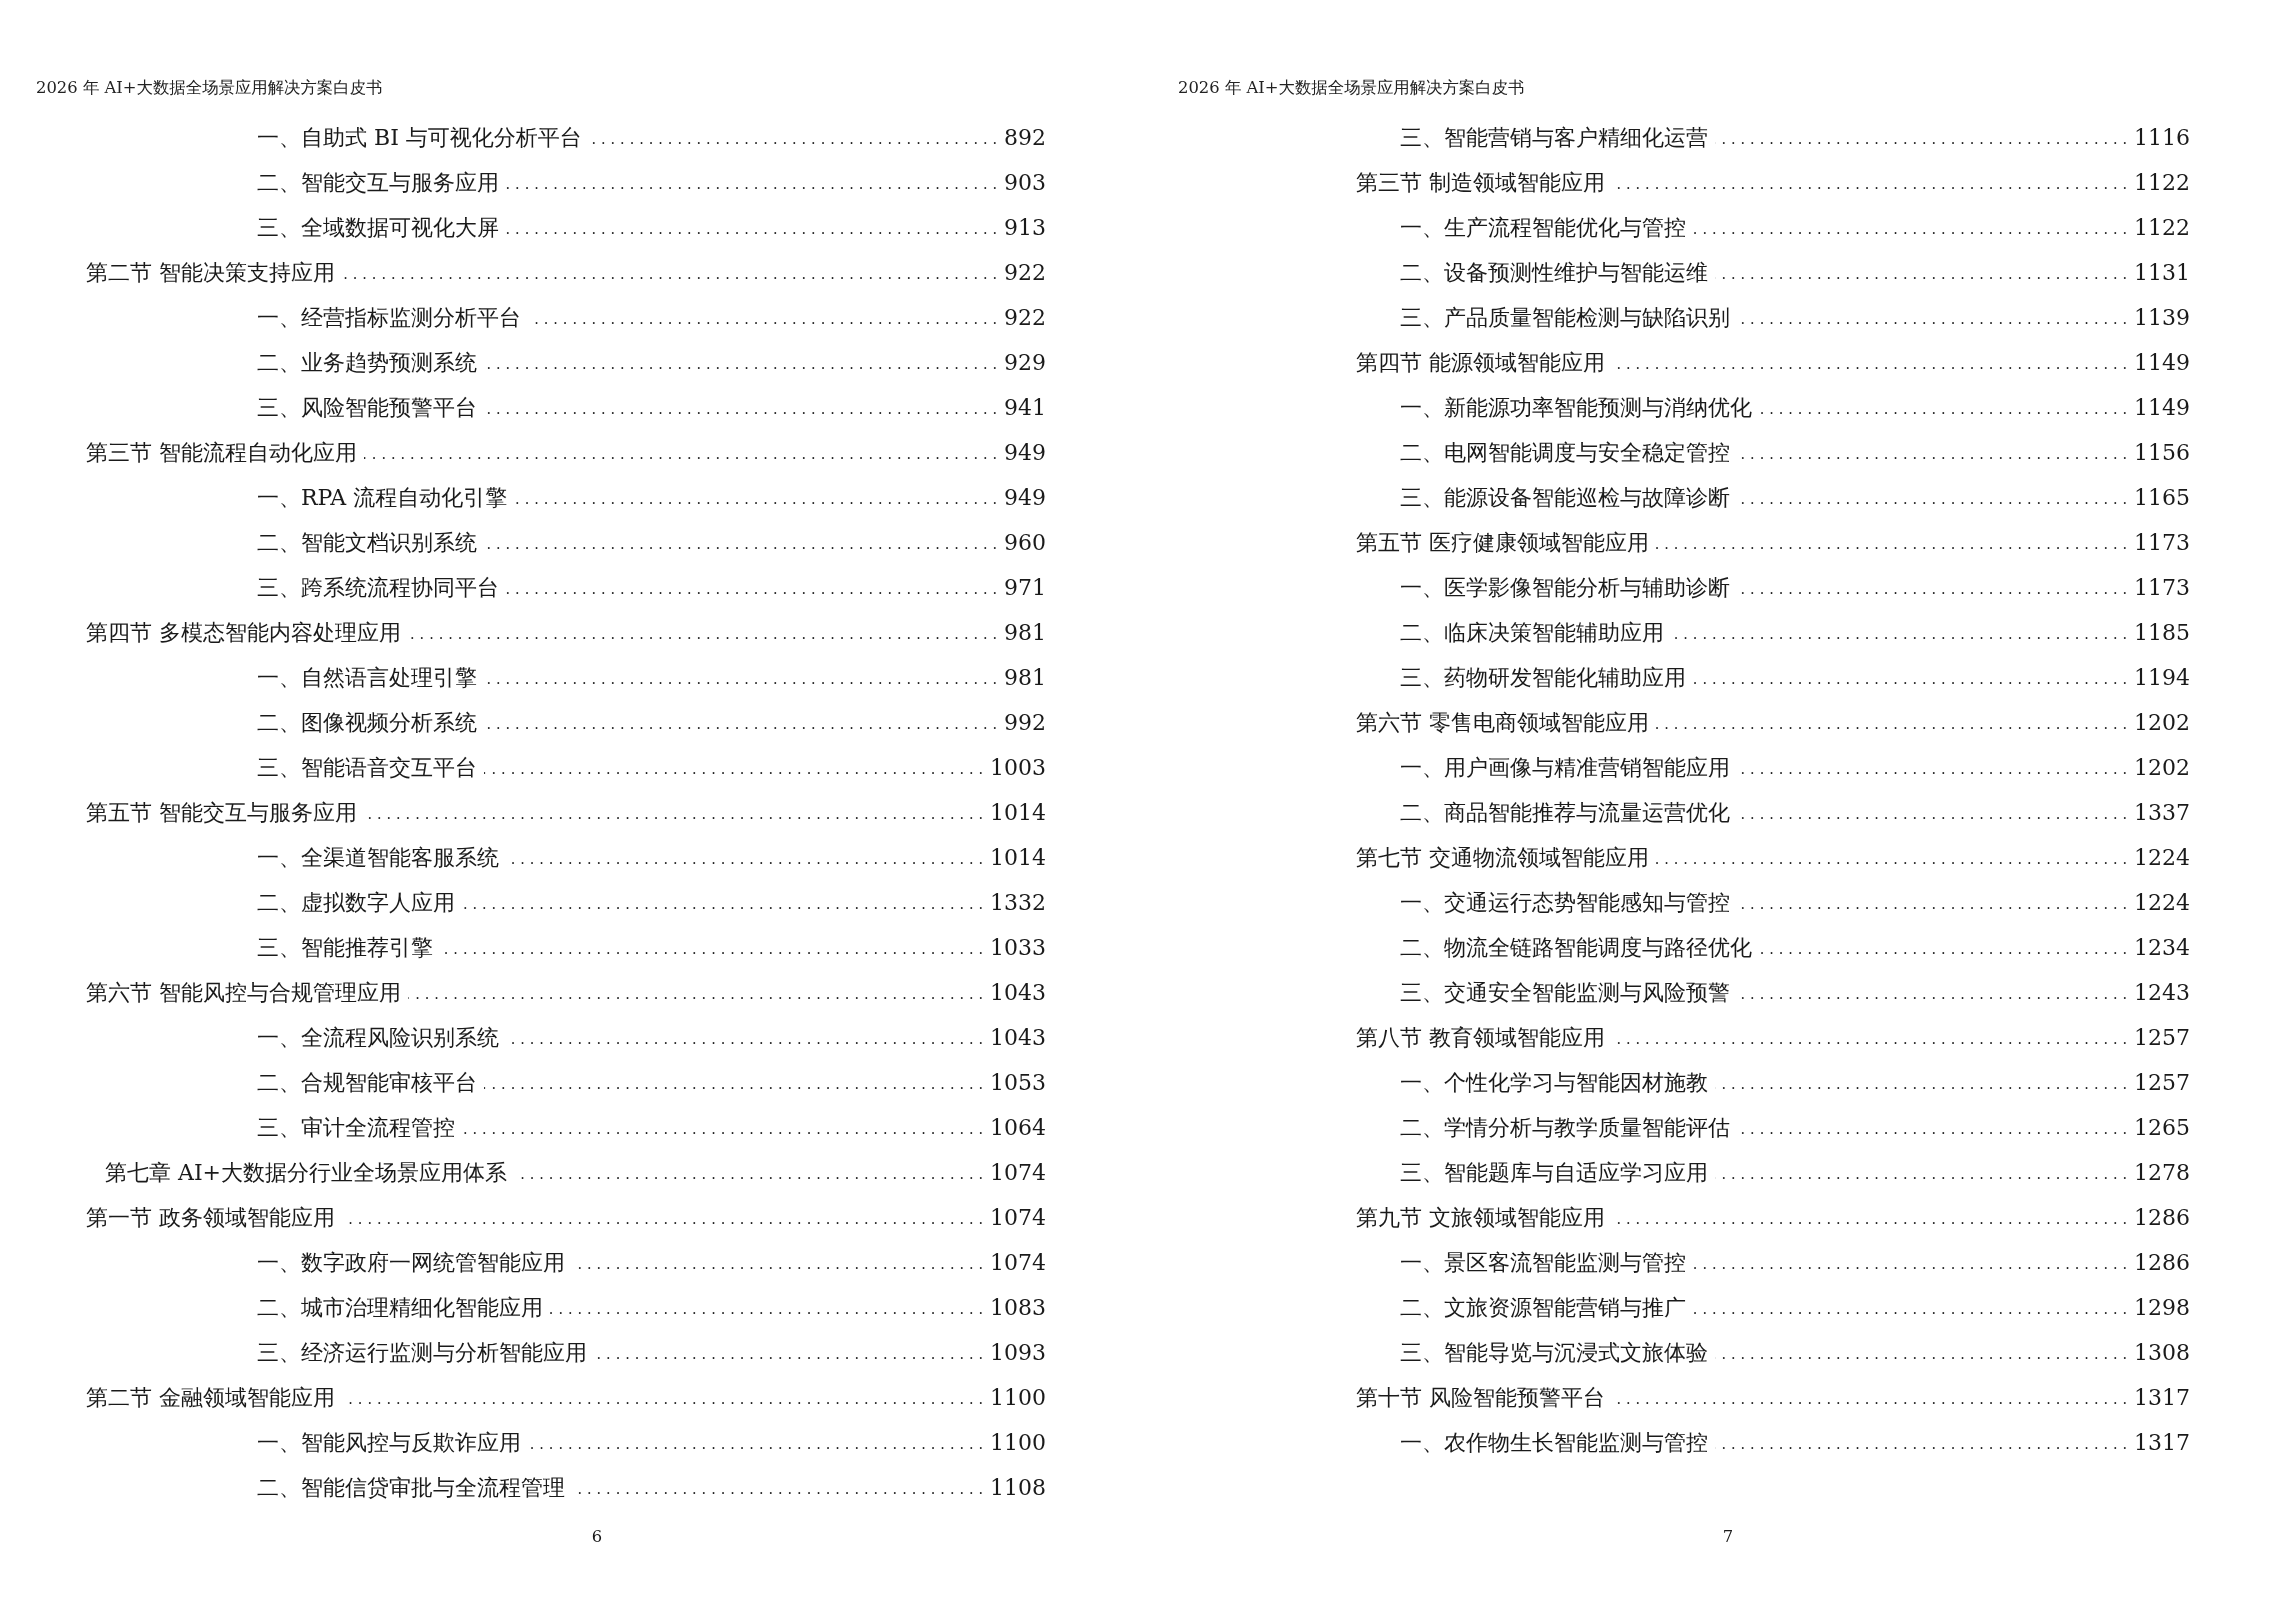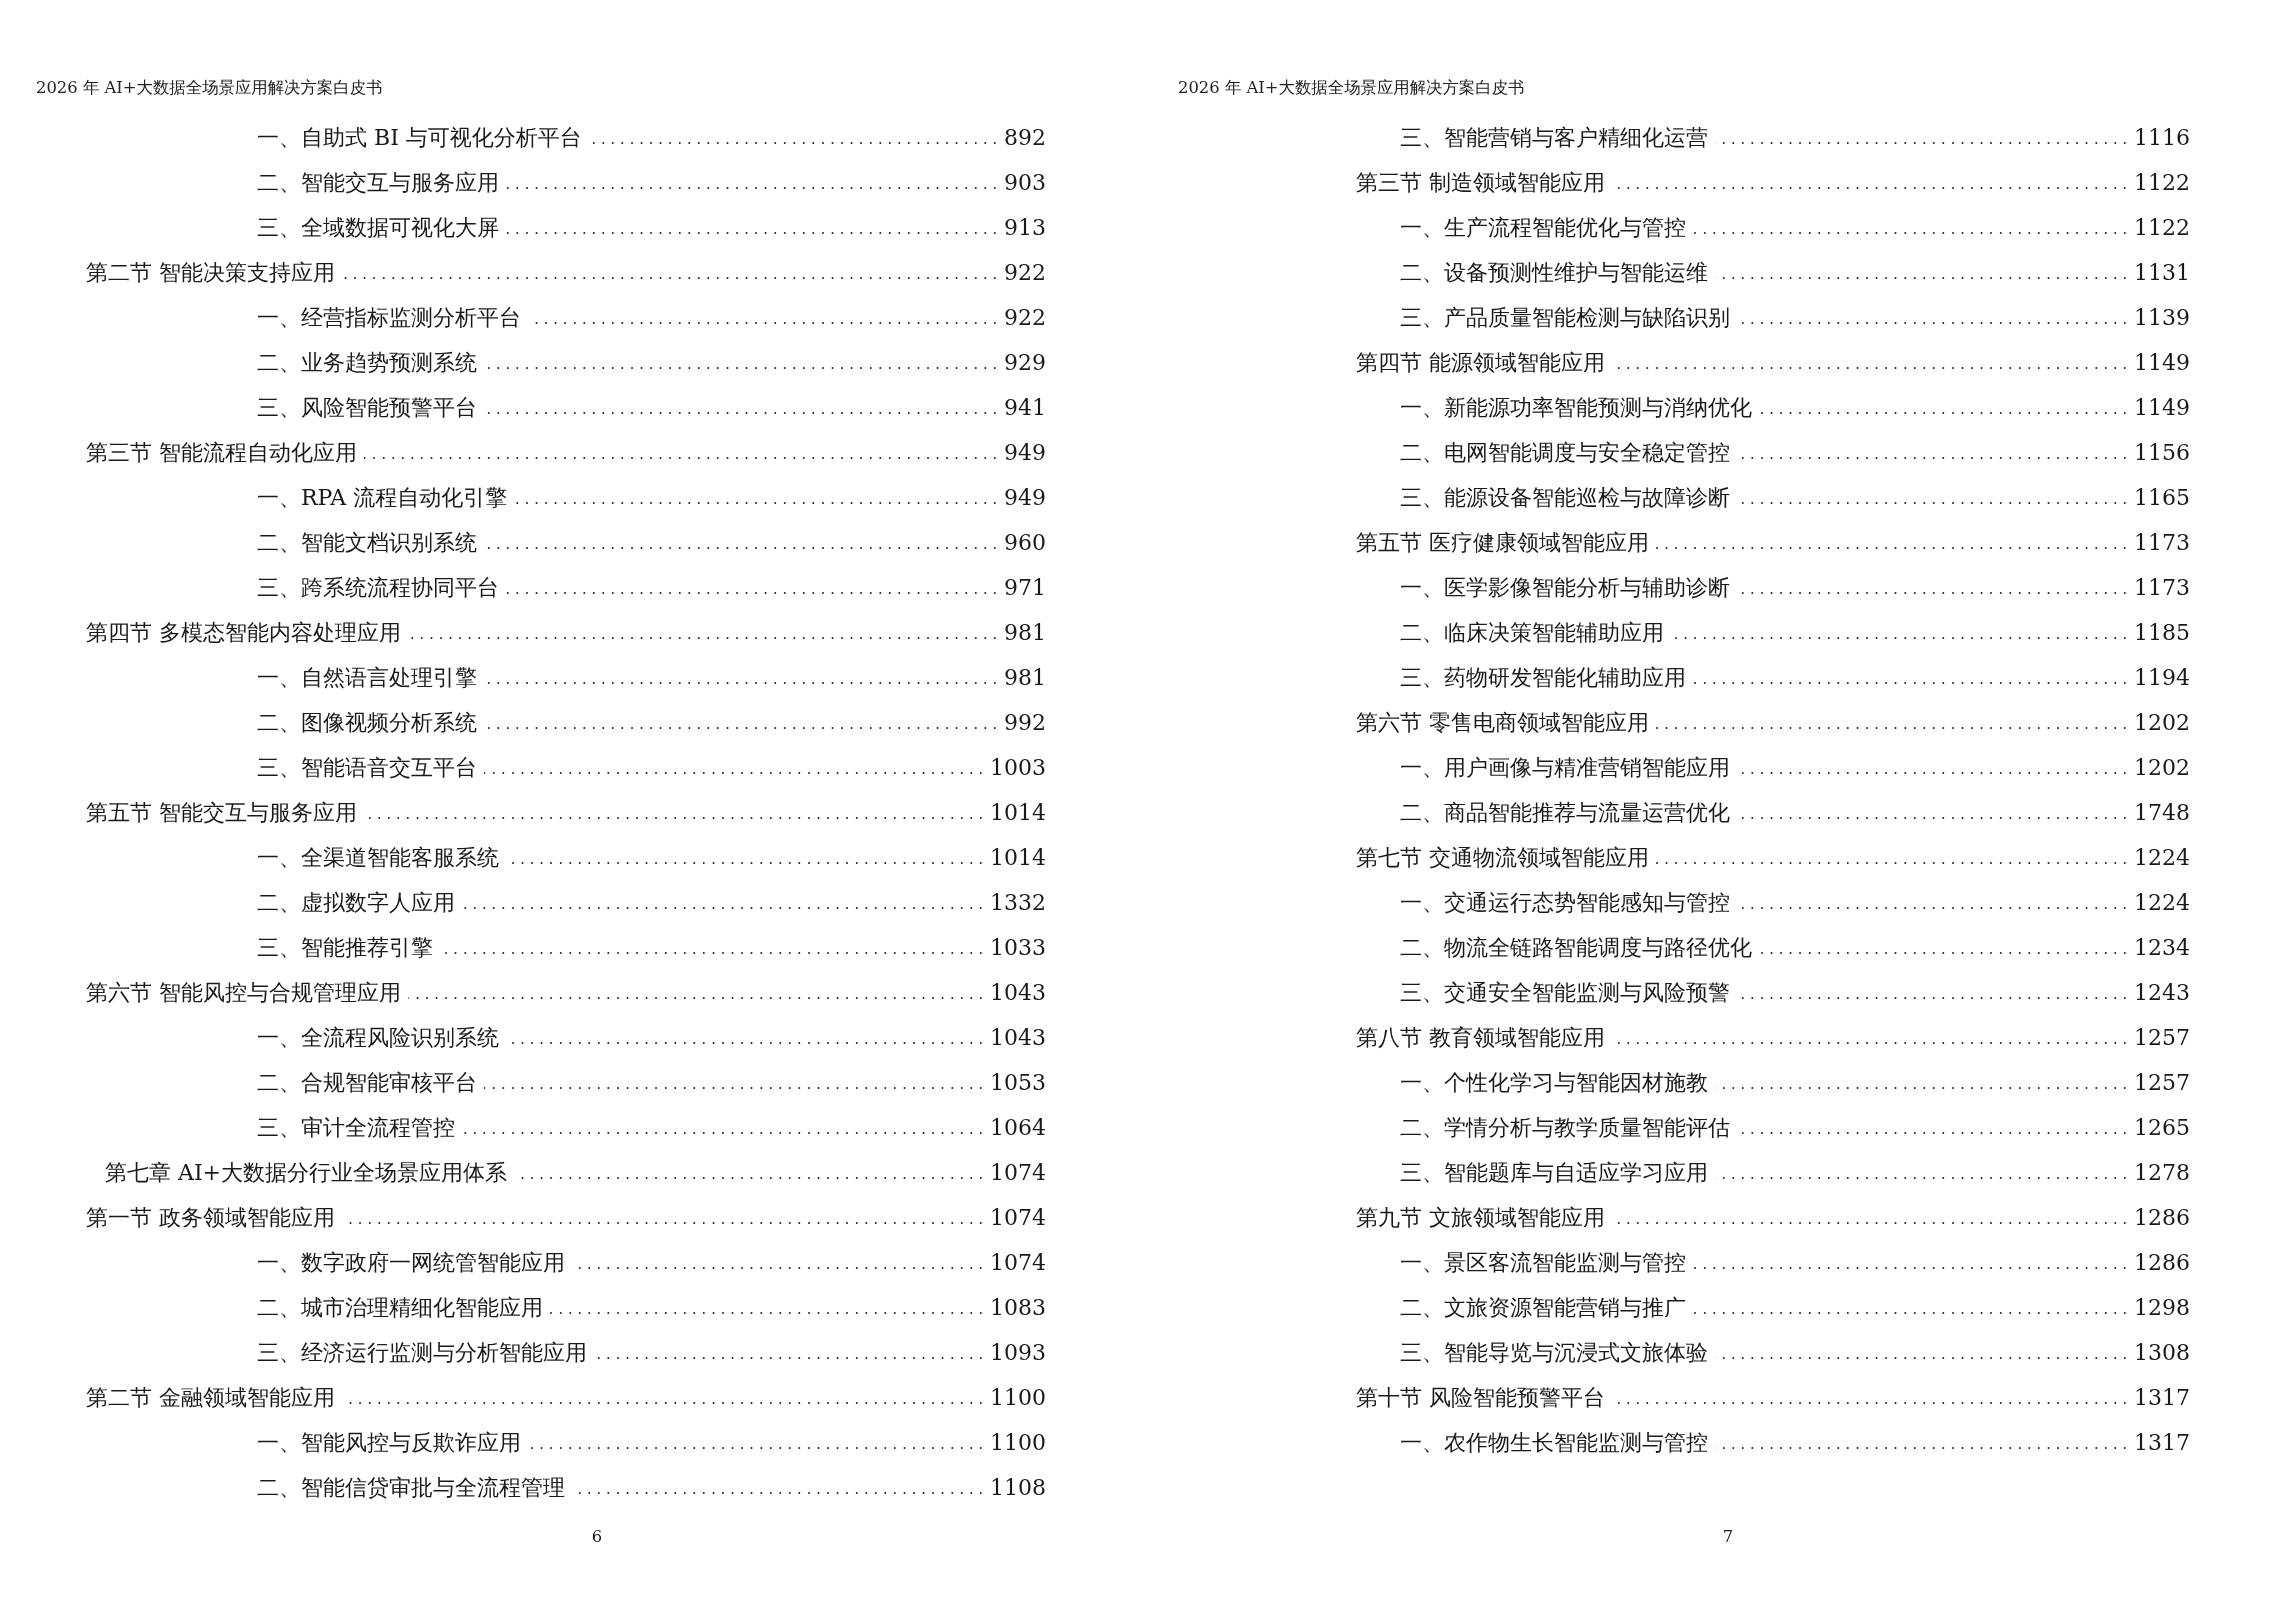--- a/index.html
+++ b/index.html
@@ -270,21 +270,21 @@
         <span class="toc-page">1202</span>
       </div>
       <div class="toc-row level-sub">
         <span class="toc-label">一、用户画像与精准营销智能应用</span>
         <span class="toc-leader"></span>
         <span class="toc-page">1202</span>
       </div>
       <div class="toc-row level-sub">
         <span class="toc-label">二、商品智能推荐与流量运营优化</span>
         <span class="toc-leader"></span>
-        <span class="toc-page">1748</span>
+        <span class="toc-page">1337</span>
       </div>
       <div class="toc-row level-section">
         <span class="toc-label">第七节  交通物流领域智能应用</span>
         <span class="toc-leader"></span>
         <span class="toc-page">1224</span>
       </div>
       <div class="toc-row level-sub">
         <span class="toc-label">一、交通运行态势智能感知与管控</span>
         <span class="toc-leader"></span>
         <span class="toc-page">1224</span>

